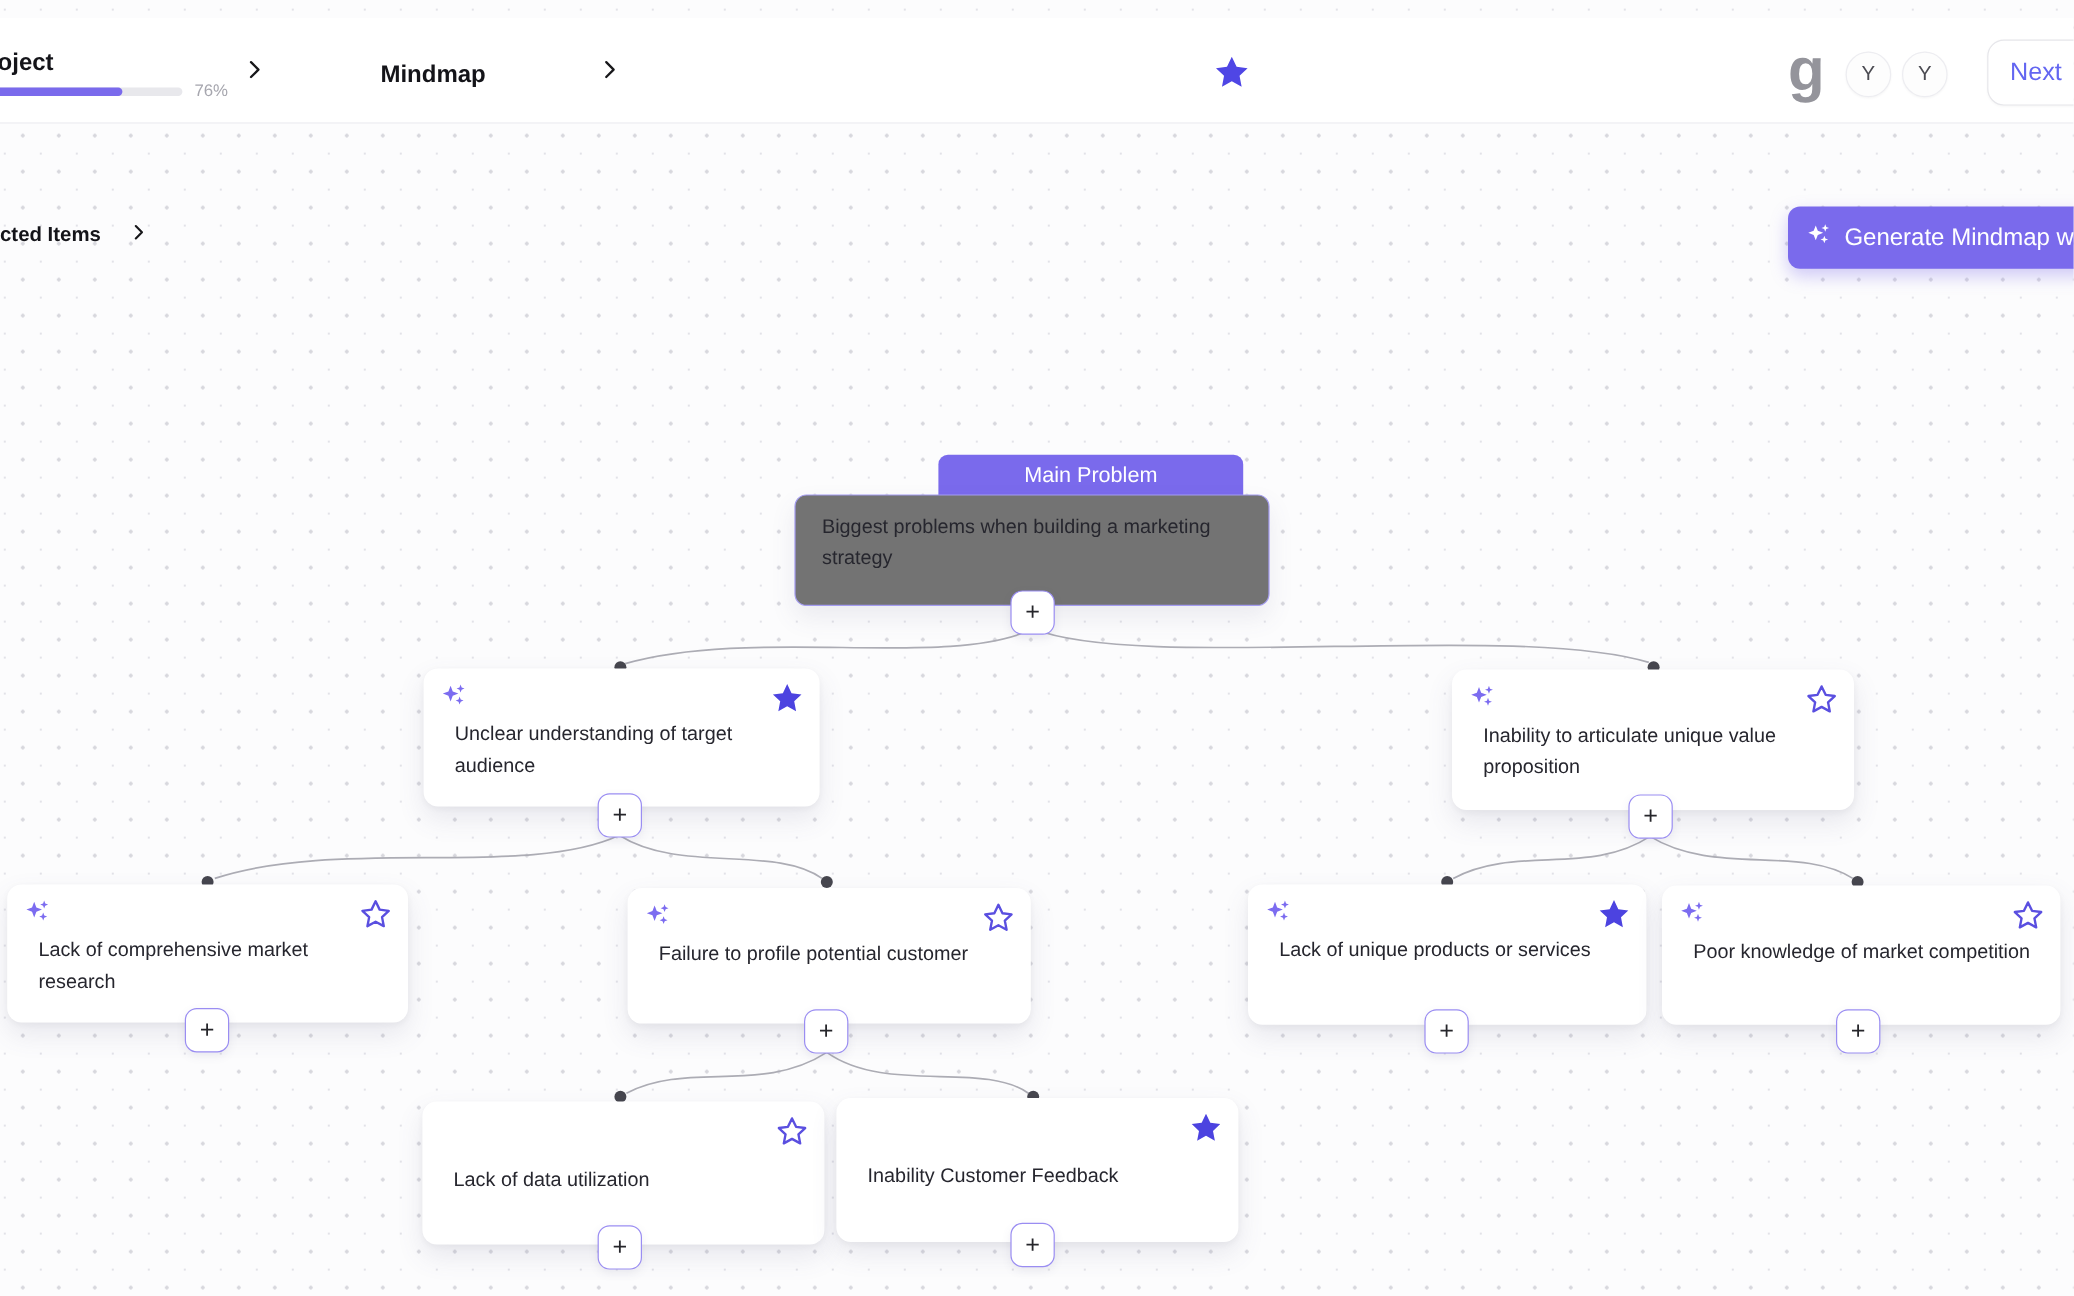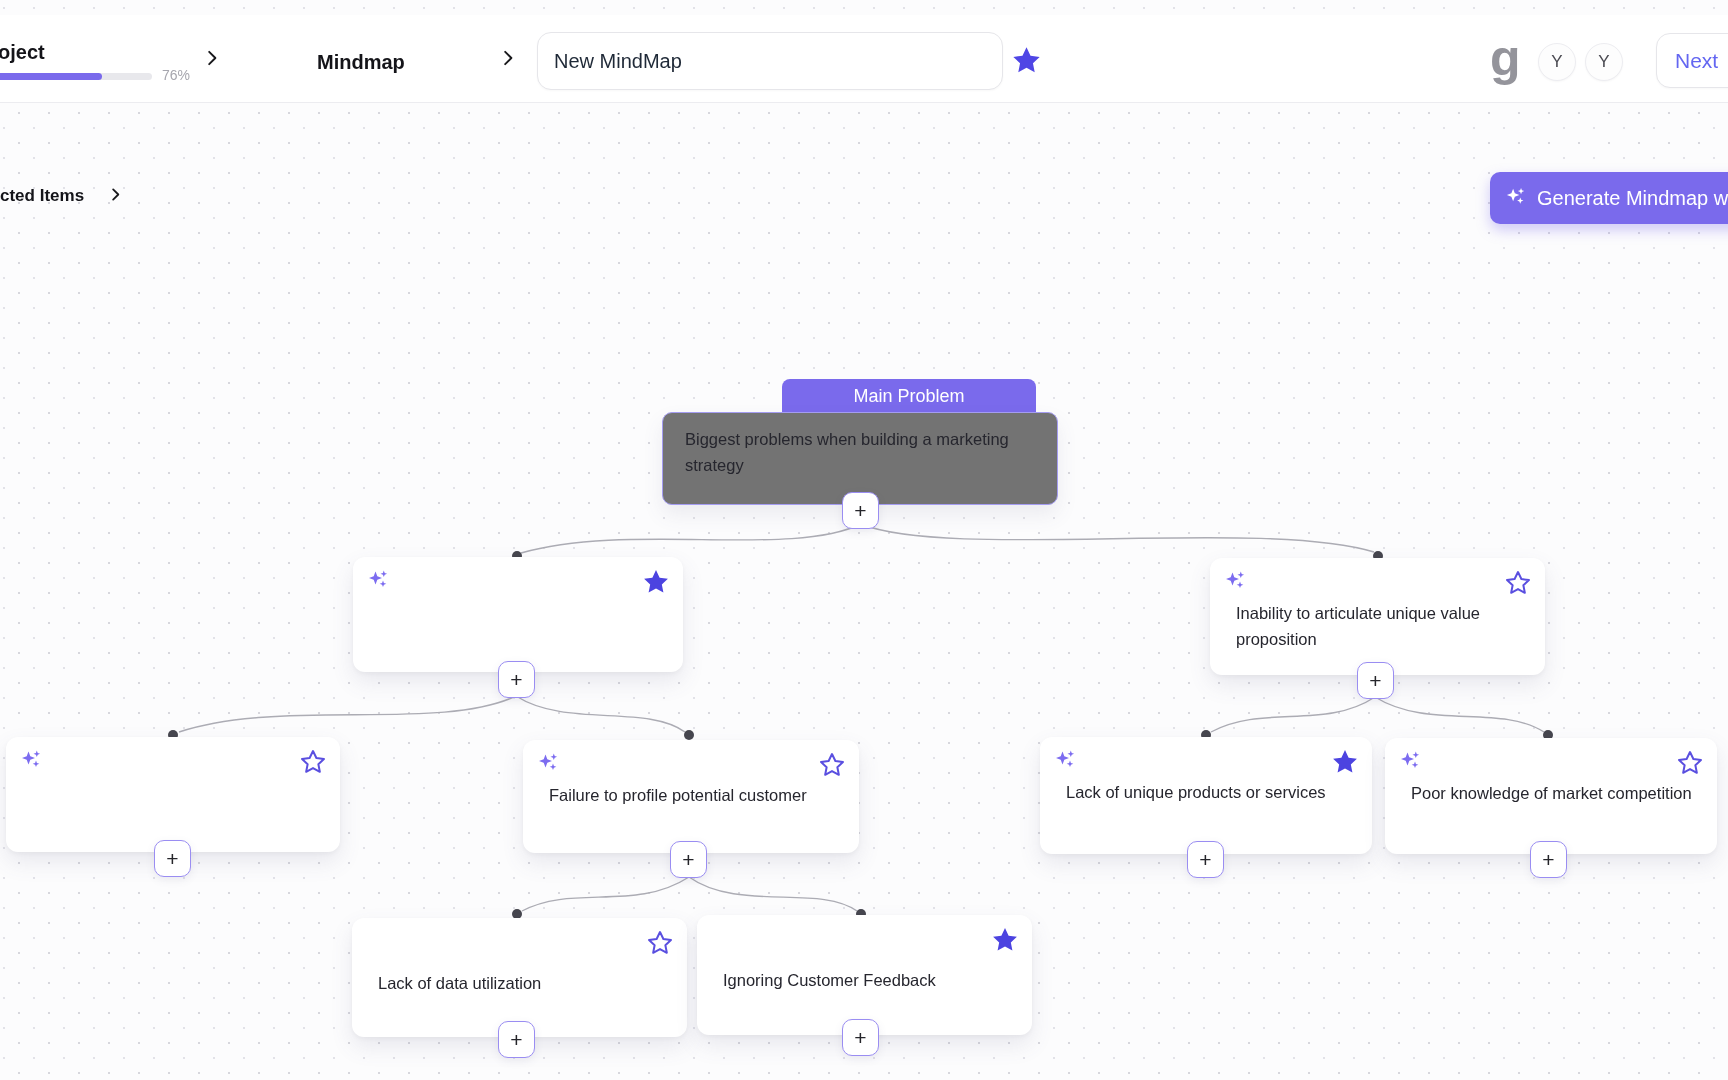--- a/index.html
+++ b/index.html
@@ -119,21 +119,20 @@
         <path d="M5.5 2.5 L11 8 L5.5 13.5" stroke="#18181B" stroke-width="1.7" fill="none" stroke-linecap="round" stroke-linejoin="round"></path>
       </svg>
   </span>
   <div class="crumb-mindmap">Mindmap</div>
   <span class="crumb-chevron" style="left:499px;">
     <svg width="18" height="18" viewBox="0 0 16 16">
         <path d="M5.5 2.5 L11 8 L5.5 13.5" stroke="#18181B" stroke-width="1.7" fill="none" stroke-linecap="round" stroke-linejoin="round"></path>
       </svg>
   </span>
 
-  <input class="title-input" type="text" value="New MindMap" style="">
 
   <span class="header-star">
     <svg width="31" height="31" viewBox="0 0 24 24">
         <path d="M12 1.8l3.1 6.5 7.1.9-5.2 4.9 1.35 7L12 17.6l-6.35 3.5 1.35-7L1.8 9.2l7.1-.9z" fill="#4F46E5"></path>
       </svg>
   </span>
 
   <div class="logo-g">g</div>
   <div class="avatar avatar-1">Y</div>
   <div class="avatar avatar-2">Y</div>
@@ -195,20 +194,21 @@
         <path d="M8.5 2.5 L10.3 7.2 L15 9 L10.3 10.8 L8.5 15.5 L6.7 10.8 L2 9 L6.7 7.2 Z" fill="#7C6CF0"></path>
         <path d="M16.8 1.5 L17.7 3.9 L20.1 4.8 L17.7 5.7 L16.8 8.1 L15.9 5.7 L13.5 4.8 L15.9 3.9 Z" fill="#7C6CF0"></path>
         <path d="M16 11.5 L16.9 13.9 L19.3 14.8 L16.9 15.7 L16 18.1 L15.1 15.7 L12.7 14.8 L15.1 13.9 Z" fill="#7C6CF0"></path>
       </svg>
   </span>
   <span class="star">
     <svg width="28" height="28" viewBox="0 0 24 24">
         <path d="M12 1.8l3.1 6.5 7.1.9-5.2 4.9 1.35 7L12 17.6l-6.35 3.5 1.35-7L1.8 9.2l7.1-.9z" fill="#4C43E0"></path>
       </svg>
   </span>
+  <div class="card-text text-2line">Unclear understanding of target audience</div>
 </div>
 <button class="plus-btn plus-unclear">+</button>
 
 <div class="card card-inability">
   <span class="sparkle">
     <svg width="22" height="20" viewBox="0 0 22 20">
         <path d="M8.5 2.5 L10.3 7.2 L15 9 L10.3 10.8 L8.5 15.5 L6.7 10.8 L2 9 L6.7 7.2 Z" fill="#7C6CF0"></path>
         <path d="M16.8 1.5 L17.7 3.9 L20.1 4.8 L17.7 5.7 L16.8 8.1 L15.9 5.7 L13.5 4.8 L15.9 3.9 Z" fill="#7C6CF0"></path>
         <path d="M16 11.5 L16.9 13.9 L19.3 14.8 L16.9 15.7 L16 18.1 L15.1 15.7 L12.7 14.8 L15.1 13.9 Z" fill="#7C6CF0"></path>
       </svg>
@@ -228,20 +228,21 @@
         <path d="M8.5 2.5 L10.3 7.2 L15 9 L10.3 10.8 L8.5 15.5 L6.7 10.8 L2 9 L6.7 7.2 Z" fill="#7C6CF0"></path>
         <path d="M16.8 1.5 L17.7 3.9 L20.1 4.8 L17.7 5.7 L16.8 8.1 L15.9 5.7 L13.5 4.8 L15.9 3.9 Z" fill="#7C6CF0"></path>
         <path d="M16 11.5 L16.9 13.9 L19.3 14.8 L16.9 15.7 L16 18.1 L15.1 15.7 L12.7 14.8 L15.1 13.9 Z" fill="#7C6CF0"></path>
       </svg>
   </span>
   <span class="star">
     <svg width="28" height="28" viewBox="0 0 24 24">
         <path d="M12 2.6l2.9 6 6.5.85-4.8 4.5 1.25 6.45L12 17.2l-5.85 3.2 1.25-6.45-4.8-4.5 6.5-.85z" fill="none" stroke="#5A4FE0" stroke-width="1.7" stroke-linejoin="round"></path>
       </svg>
   </span>
+  <div class="card-text text-2line">Lack of comprehensive market research</div>
 </div>
 <button class="plus-btn plus-research">+</button>
 
 <div class="card card-profile">
   <span class="sparkle">
     <svg width="22" height="20" viewBox="0 0 22 20">
         <path d="M8.5 2.5 L10.3 7.2 L15 9 L10.3 10.8 L8.5 15.5 L6.7 10.8 L2 9 L6.7 7.2 Z" fill="#7C6CF0"></path>
         <path d="M16.8 1.5 L17.7 3.9 L20.1 4.8 L17.7 5.7 L16.8 8.1 L15.9 5.7 L13.5 4.8 L15.9 3.9 Z" fill="#7C6CF0"></path>
         <path d="M16 11.5 L16.9 13.9 L19.3 14.8 L16.9 15.7 L16 18.1 L15.1 15.7 L12.7 14.8 L15.1 13.9 Z" fill="#7C6CF0"></path>
       </svg>
@@ -298,15 +299,15 @@
   <div class="card-text text-1line">Lack of data utilization</div>
 </div>
 <button class="plus-btn plus-data">+</button>
 
 <div class="card card-feedback">
   <span class="star">
     <svg width="28" height="28" viewBox="0 0 24 24">
         <path d="M12 1.8l3.1 6.5 7.1.9-5.2 4.9 1.35 7L12 17.6l-6.35 3.5 1.35-7L1.8 9.2l7.1-.9z" fill="#4C43E0"></path>
       </svg>
   </span>
-  <div class="card-text text-1line">Ignoring Customer Feedback</div>
+  <div class="card-text text-1line">Inability Customer Feedback</div>
 </div>
 <button class="plus-btn plus-feedback">+</button>
 
 </body></html>

